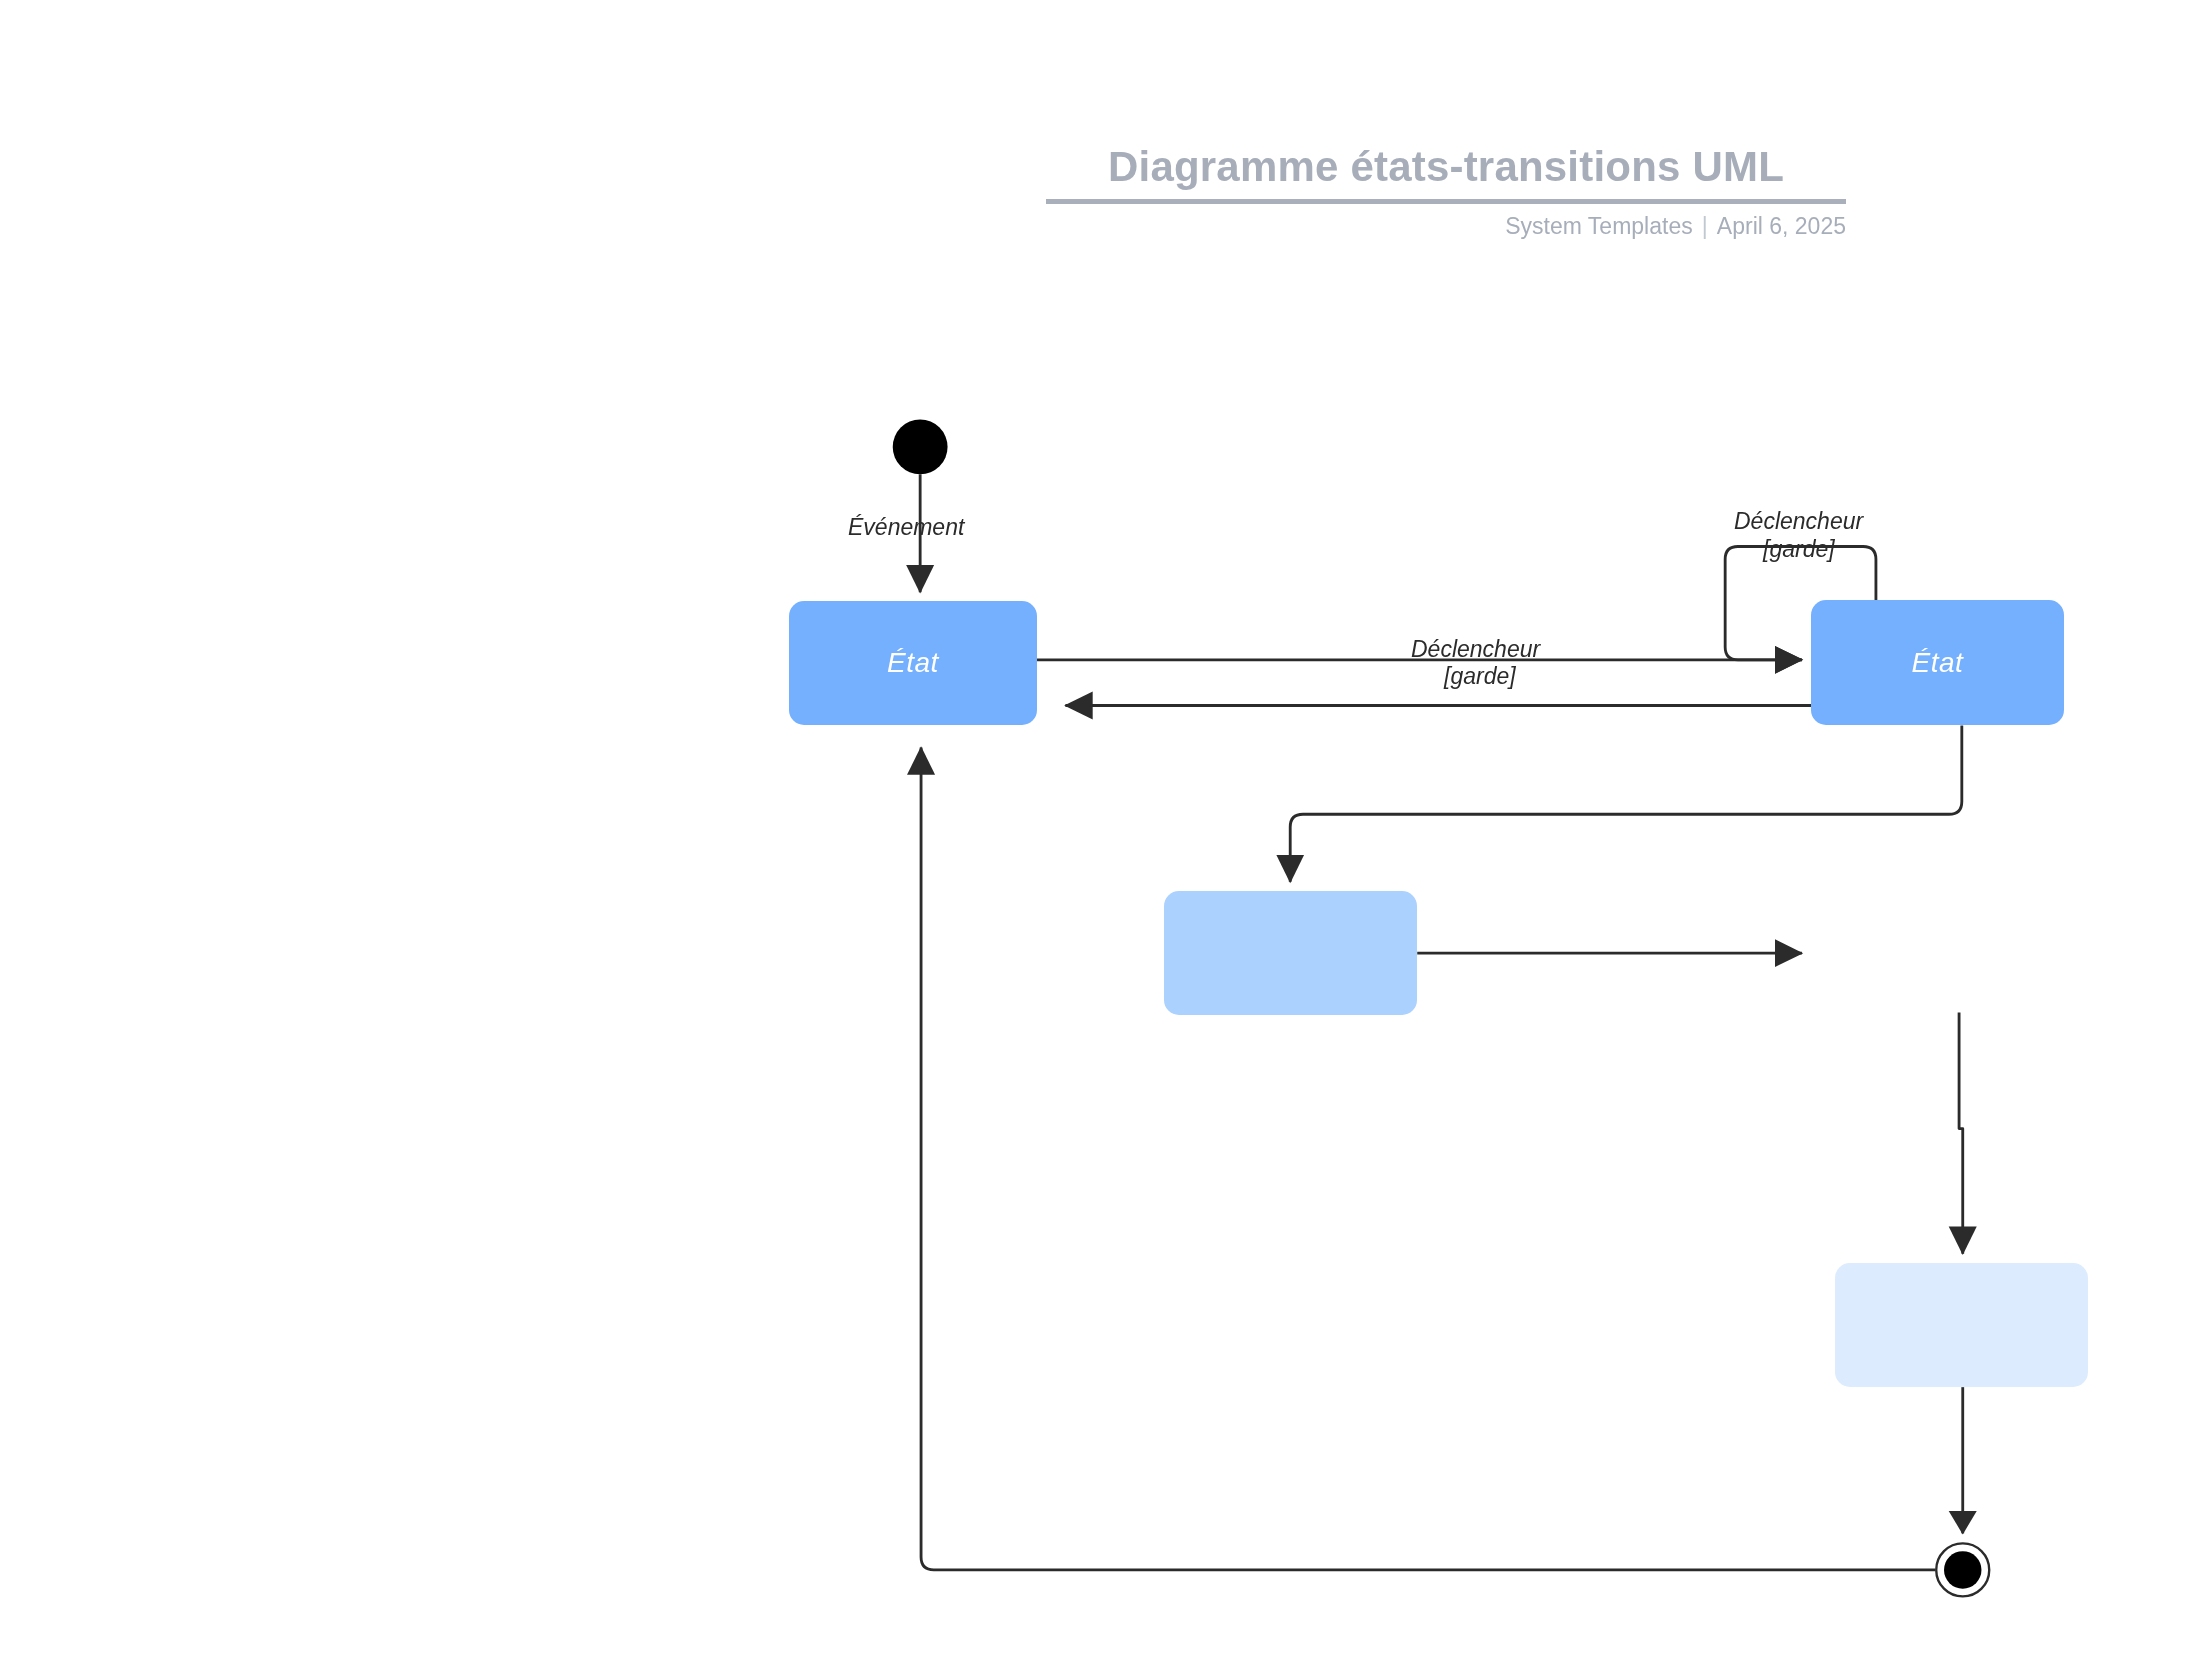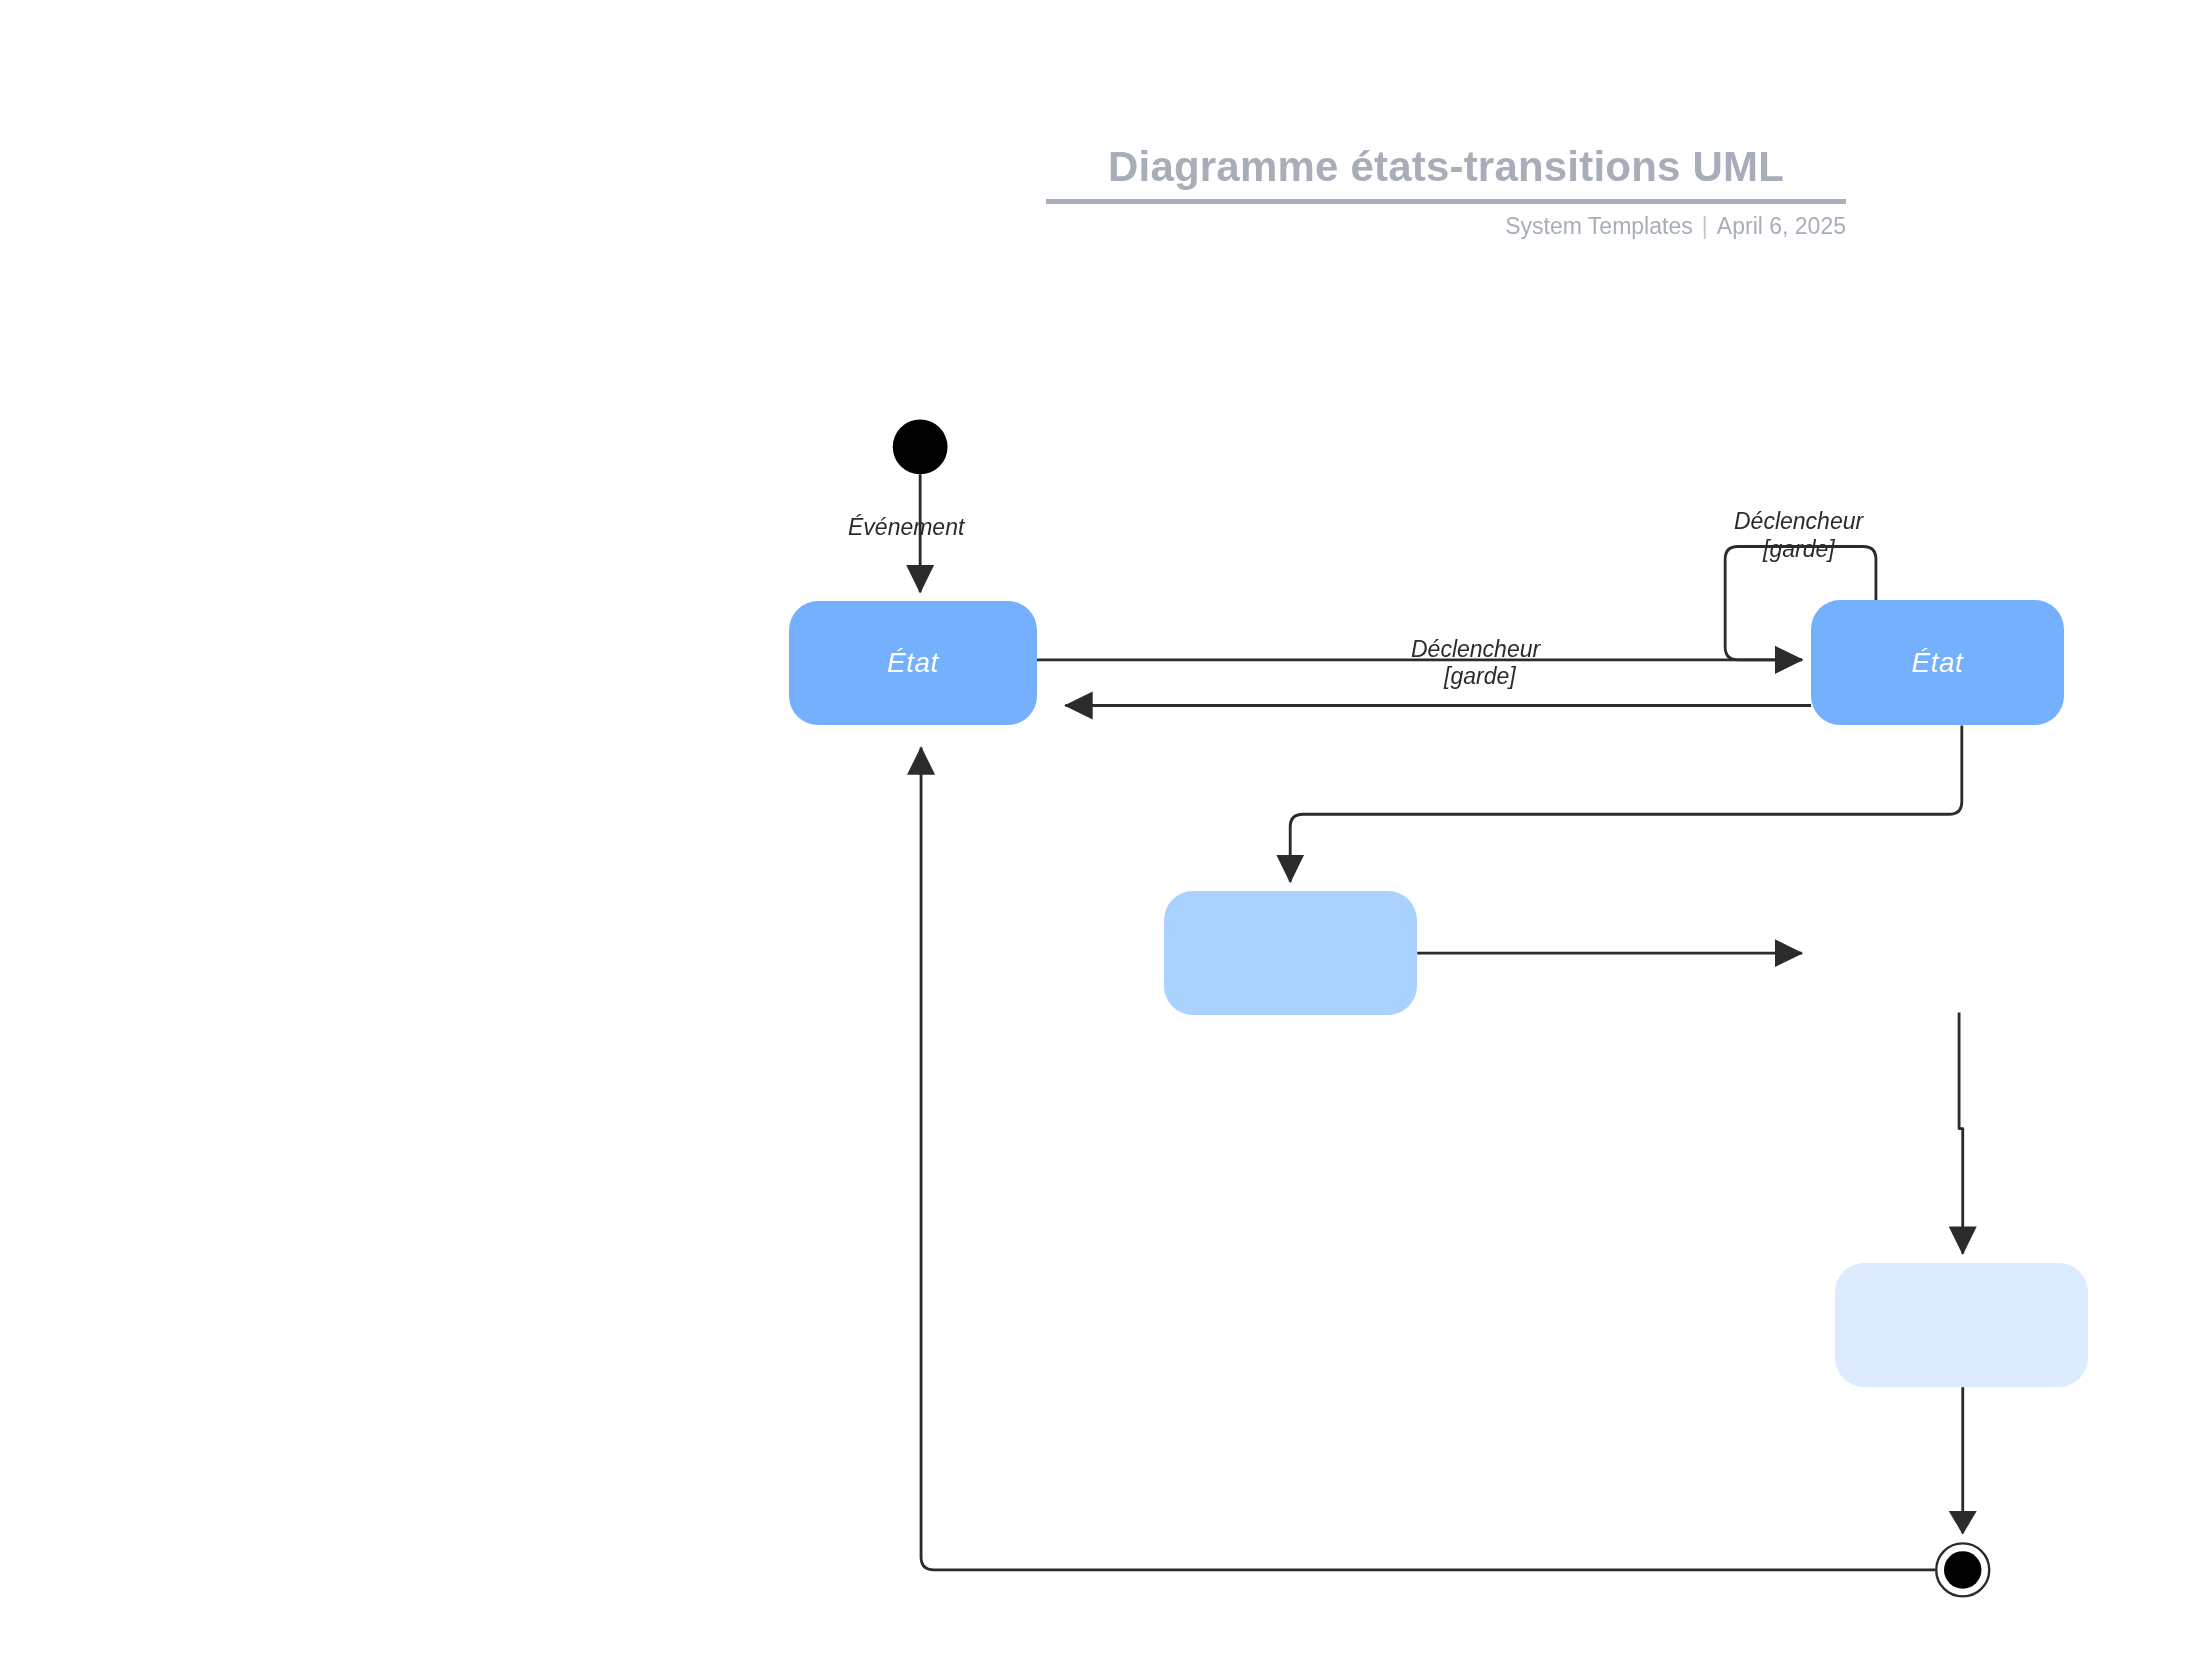--- a/index.html
+++ b/index.html
@@ -73,21 +73,21 @@
     position: absolute;
     left: 0;
     top: 0;
     width: 2193px;
     height: 1676px;
   }
 
   
   .state-box {
     position: absolute;
-    border-radius: 29px;
+    border-radius: 15px;
     display: flex;
     align-items: center;
     justify-content: center;
     box-sizing: border-box;
   }
   .state-label {
     font-size: 28px;
     font-style: italic;
     color: #ffffff;
     letter-spacing: 0.5px;

